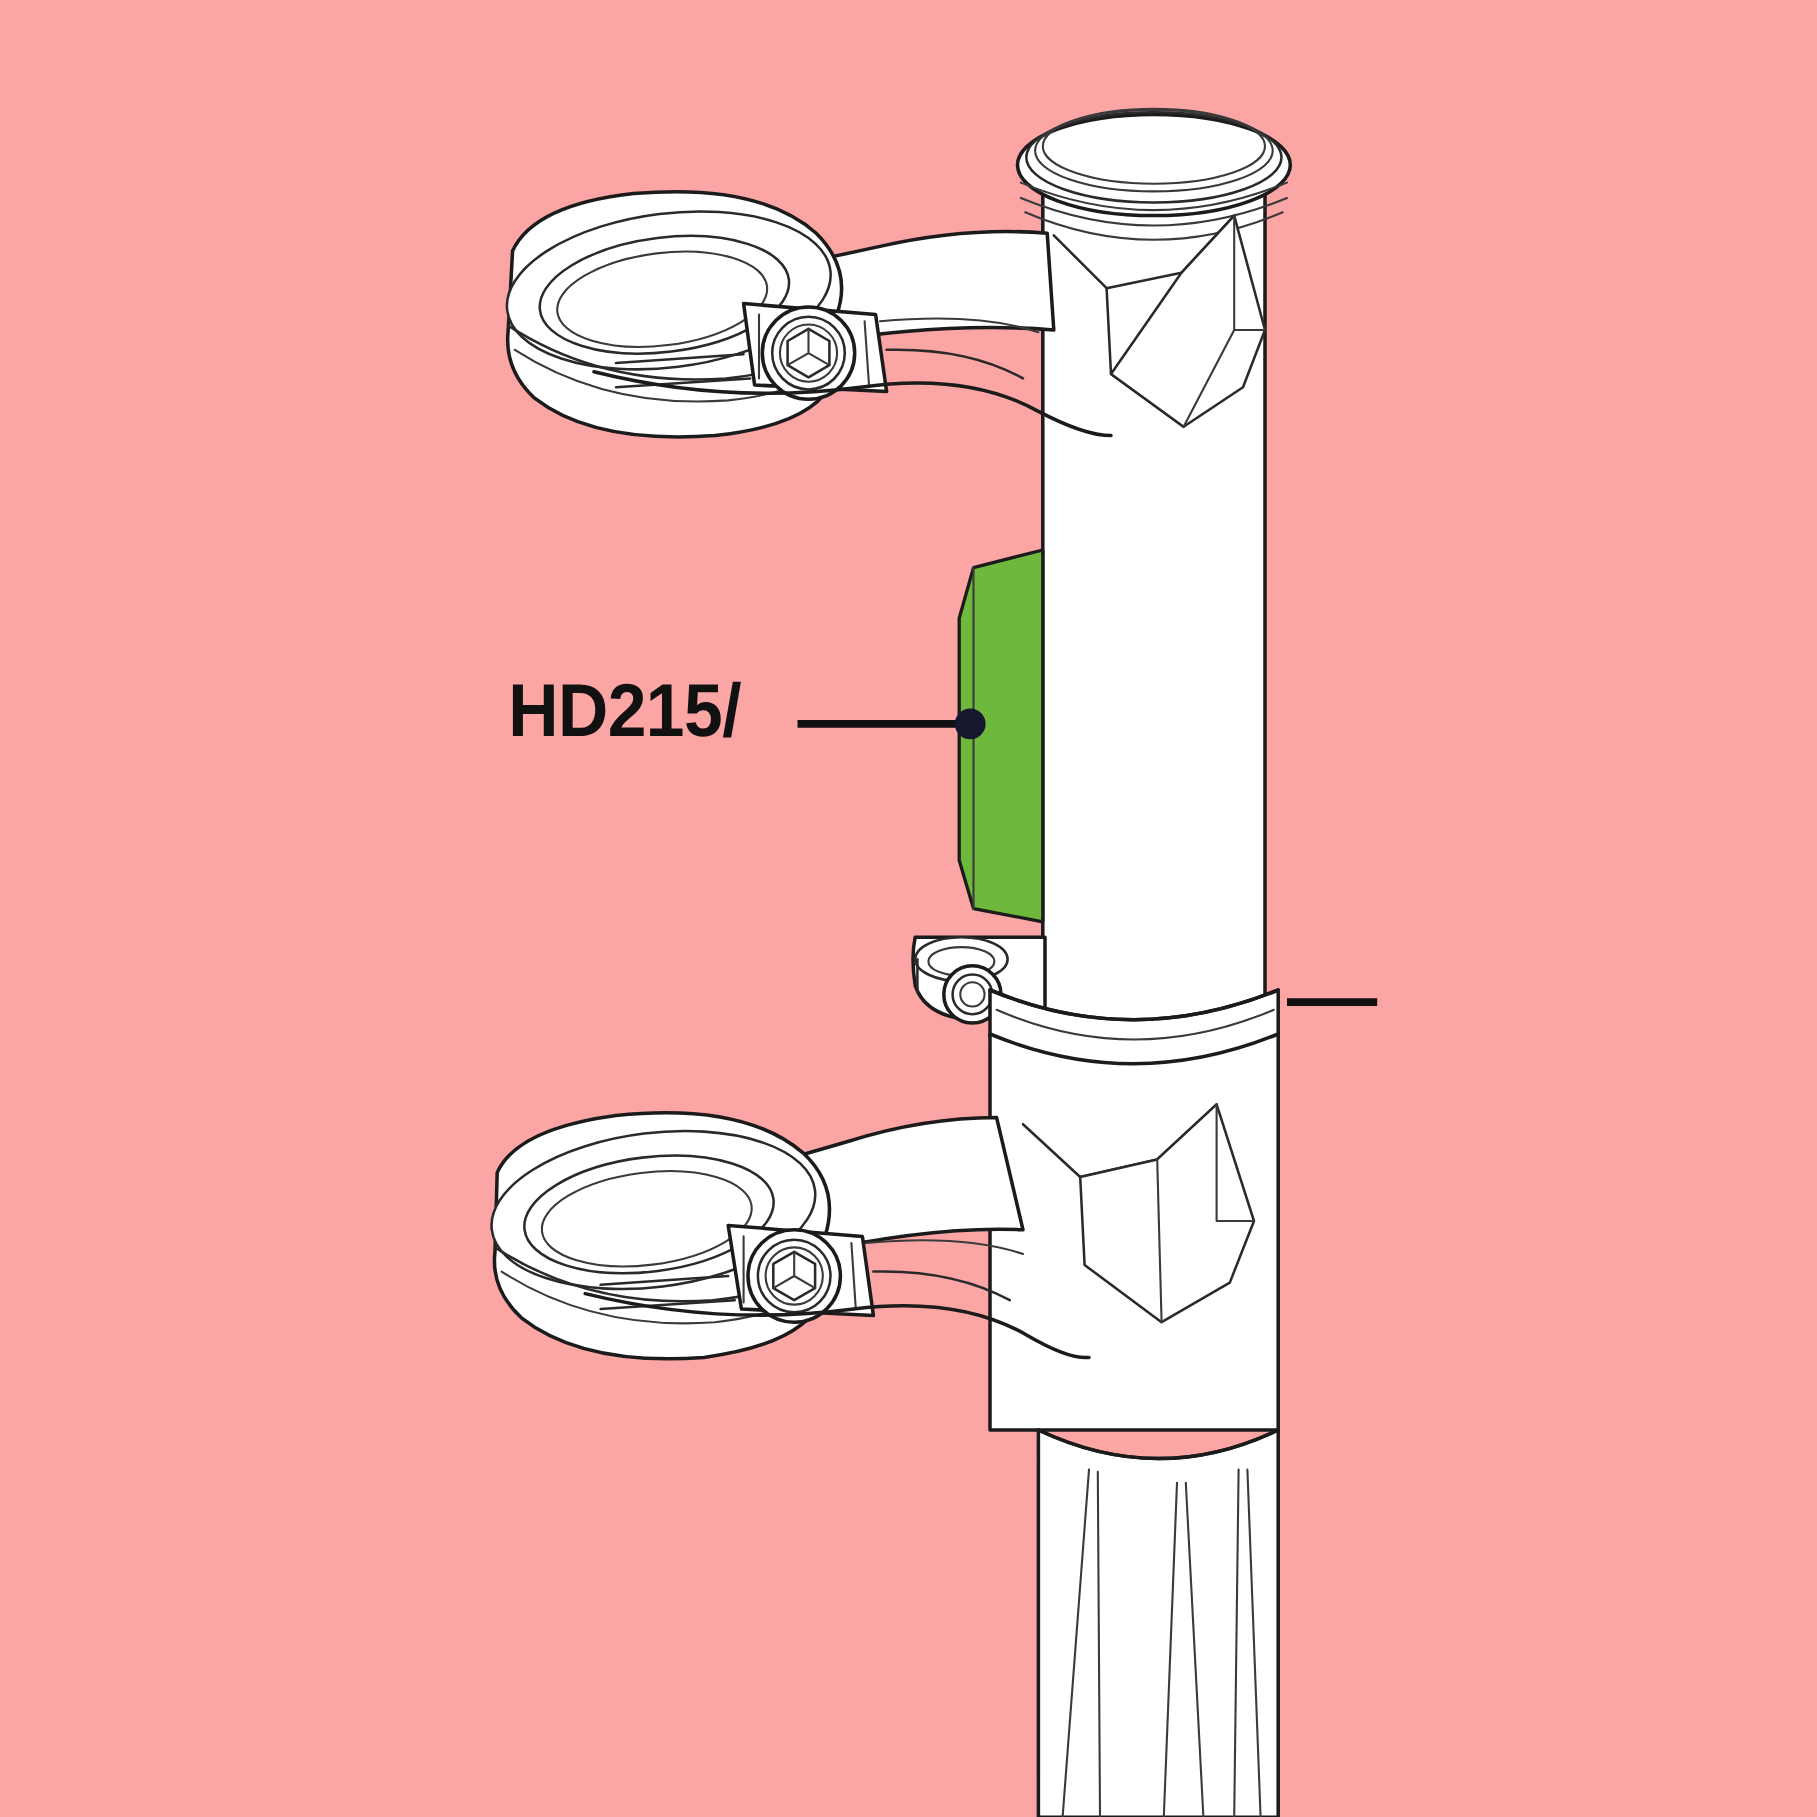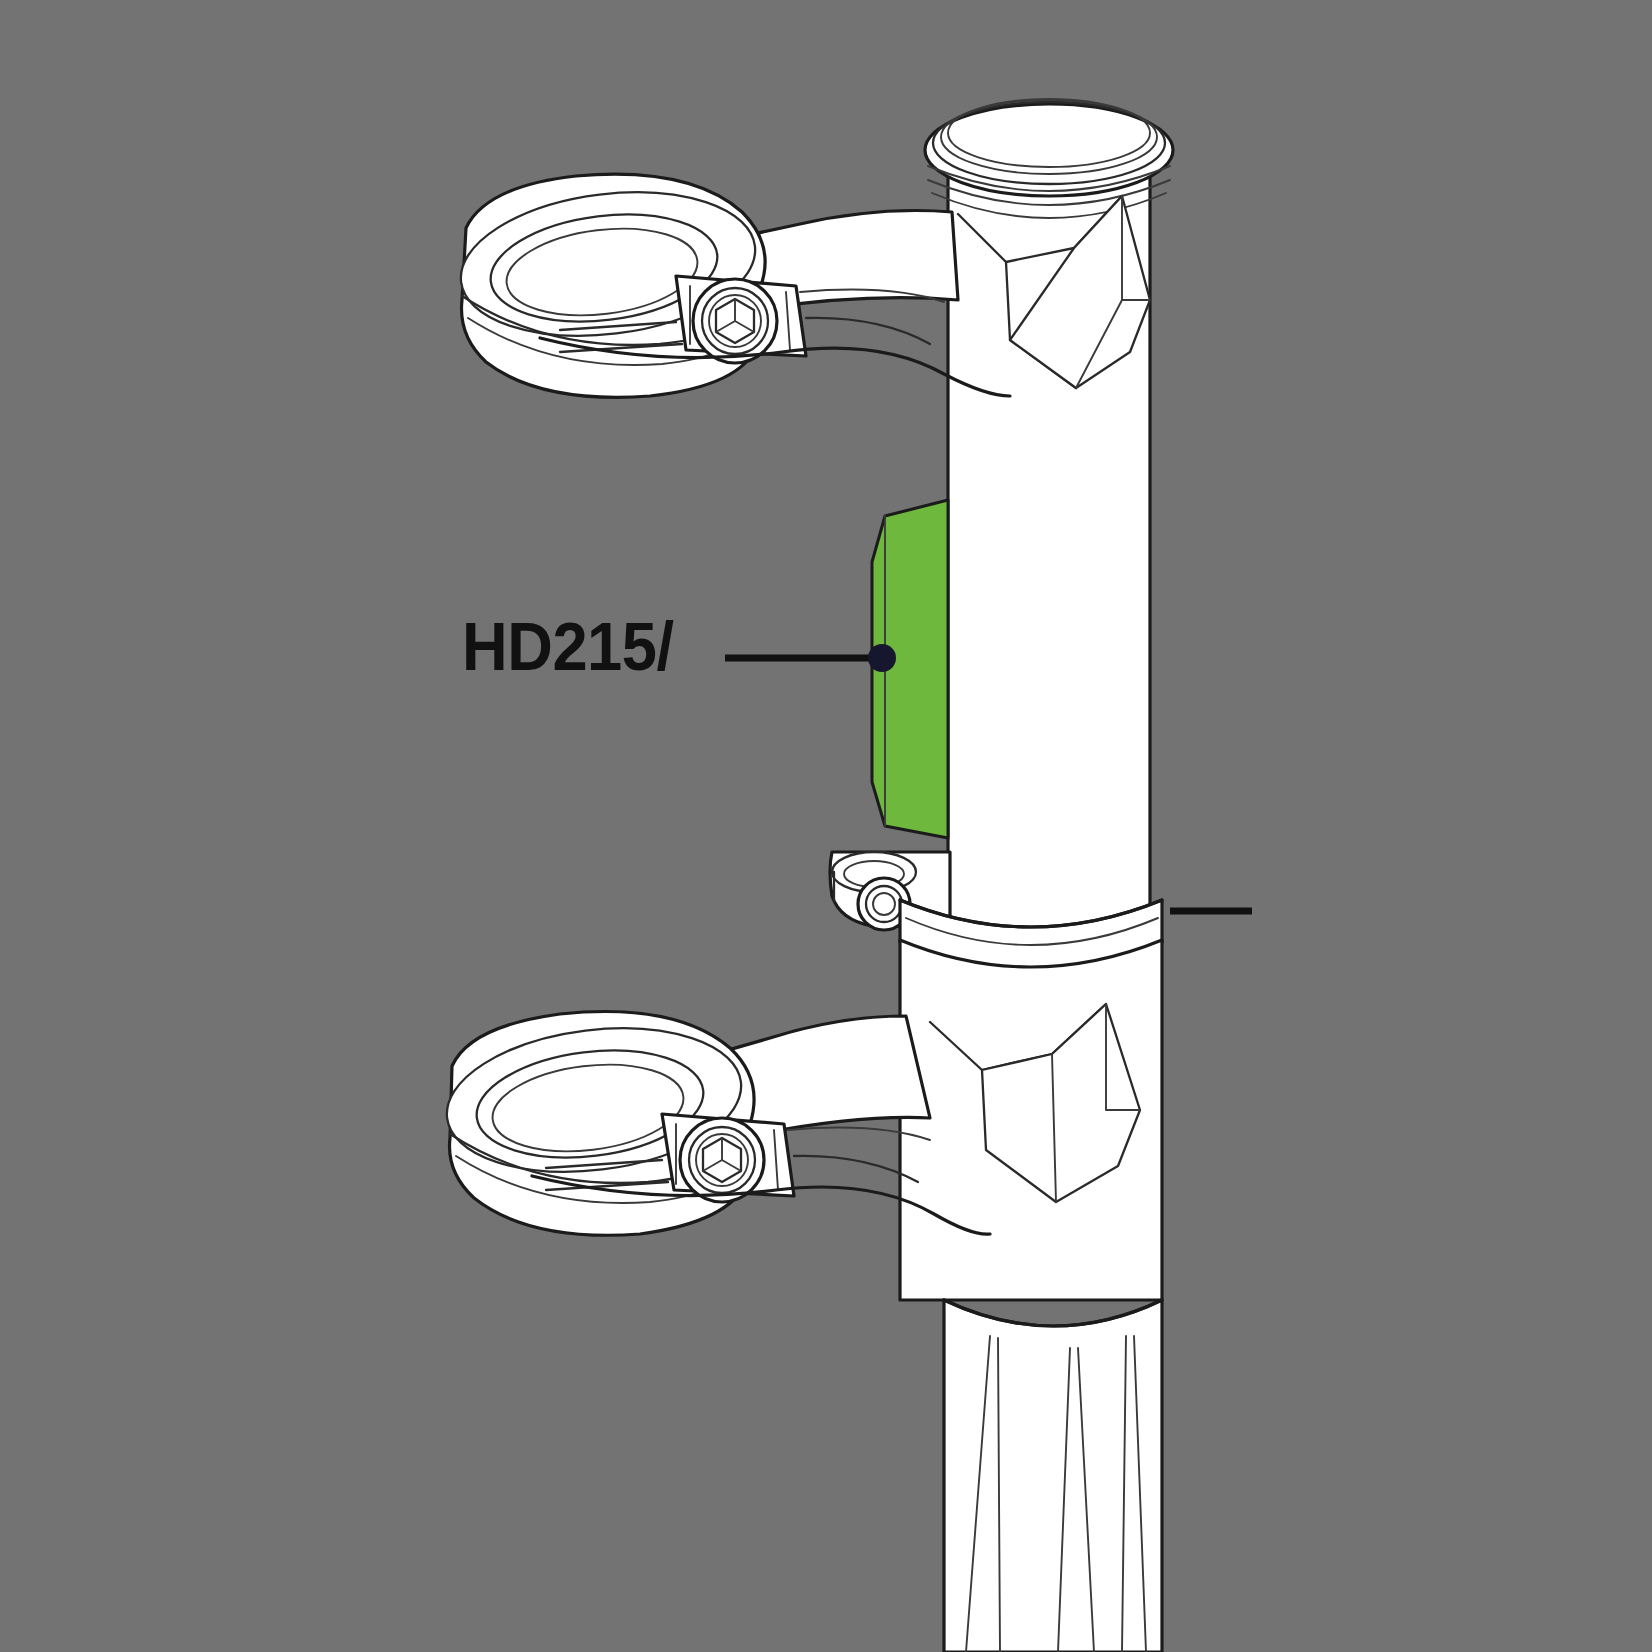--- a/index.html
+++ b/index.html
@@ -10,21 +10,21 @@
   body {
     width: 1652px;
     height: 1652px;
     font-family: "Liberation Sans", sans-serif;
     overflow: hidden;
   }
   #diagram-root {
     position: relative;
     width: 1652px;
     height: 1652px;
-    background: #737373;
+    background: #fca5a5;
   }
   #diagram-svg {
     position: absolute;
     inset: 0;
     width: 1652px;
     height: 1652px;
     display: block;
   }
   .ln {
     fill: none;

